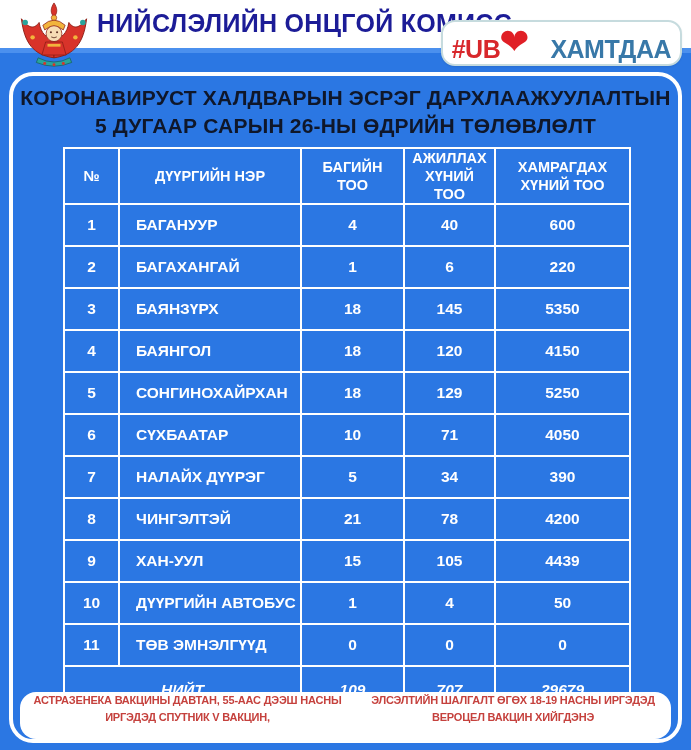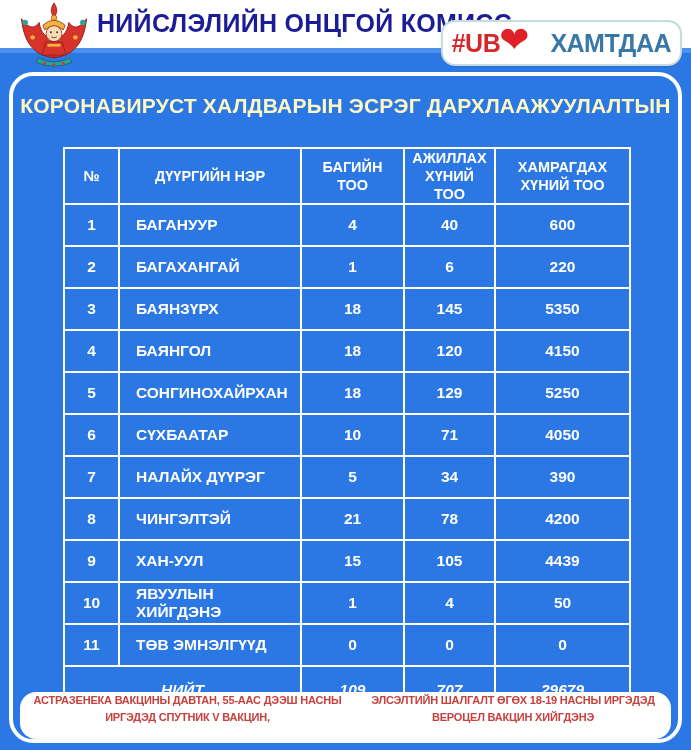--- a/index.html
+++ b/index.html
@@ -15,38 +15,38 @@
 
   .org-name {
     position:absolute; left:97px; top:9px;
     font-size:25px; font-weight:bold; color:#1c1c97; letter-spacing:0.3px;
     white-space:nowrap;
   }
 
   .badge {
     position:absolute; top:20px; right:9px; height:46px;
     background:#ffffff; border:2px solid #c6dbde; border-radius:14px;
-    display:flex; align-items:center; padding:0 9px; box-sizing:border-box;
+    display:flex; align-items:flex-end; padding:0 9px; box-sizing:border-box;
     box-shadow:0 1px 2px rgba(0,0,0,0.08);
   }
   .badge-hash { color:#d8272b; font-weight:bold; font-size:25px; letter-spacing:-0.5px; }
   .badge-heart {
     color:#e01f26; font-size:36px; line-height:0.9; margin:0 -1px 6px -1px;
     font-family:"DejaVu Sans", sans-serif;
   }
   .badge-rest { color:#3878a8; font-weight:bold; font-size:25px; letter-spacing:-0.5px;margin-left:22px; }
 
   .panel {
     position:absolute; left:9px; top:72px; width:673px; height:671px;
     border:4px solid #ffffff; border-radius:24px; box-sizing:border-box;
   }
 
   .main-title {
-    position:absolute; left:0; right:0; top:92px; text-align:center;
-    color:#fef9c3; font-size:21px; font-weight:bold; line-height:1.35;
+    position:absolute; left:0; right:0; top:84px; text-align:center;
+    color:#0f172a; font-size:21px; font-weight:bold; line-height:1.35;
     letter-spacing:0.2px;
   }
 
   .vax-table {
     position:absolute; left:63px; top:147px; width:566px;
     border-collapse:collapse; table-layout:fixed;
     color:#ffffff; font-weight:bold;
   }
   .vax-table th, .vax-table td {
     border:2px solid #ffffff; text-align:center; vertical-align:middle;
@@ -106,20 +106,21 @@
   <div class="badge">
     <span class="badge-hash">#UB</span>
     <span class="badge-heart">❤</span>
     <span class="badge-rest">ХАМТДАА</span>
   </div>
 
   <div class="panel"></div>
 
   <div class="main-title">
     <div>КОРОНАВИРУСТ ХАЛДВАРЫН ЭСРЭГ ДАРХЛААЖУУЛАЛТЫН</div>
+    <div>5 ДУГААР САРЫН 26-НЫ ӨДРИЙН ТӨЛӨВЛӨЛТ</div>
   </div>
 
   <table class="vax-table">
     <colgroup>
       <col style="width:55px">
         <col style="width:182px">
         <col style="width:103px">
       <col style="width:91px">
         <col style="width:135px">
     </colgroup>
@@ -191,21 +192,21 @@
         </tr>
         <tr>
           <td>9</td>
           <td class="name">ХАН-УУЛ</td>
           <td>15</td>
           <td>105</td>
           <td>4439</td>
         </tr>
         <tr>
           <td>10</td>
-          <td class="name">ЯВУУЛЫН ХИЙГДЭНЭ</td>
+          <td class="name">ДҮҮРГИЙН АВТОБУС</td>
           <td>1</td>
           <td>4</td>
           <td>50</td>
         </tr>
         <tr>
           <td>11</td>
           <td class="name">ТӨВ ЭМНЭЛГҮҮД</td>
           <td>0</td>
           <td>0</td>
           <td>0</td>

